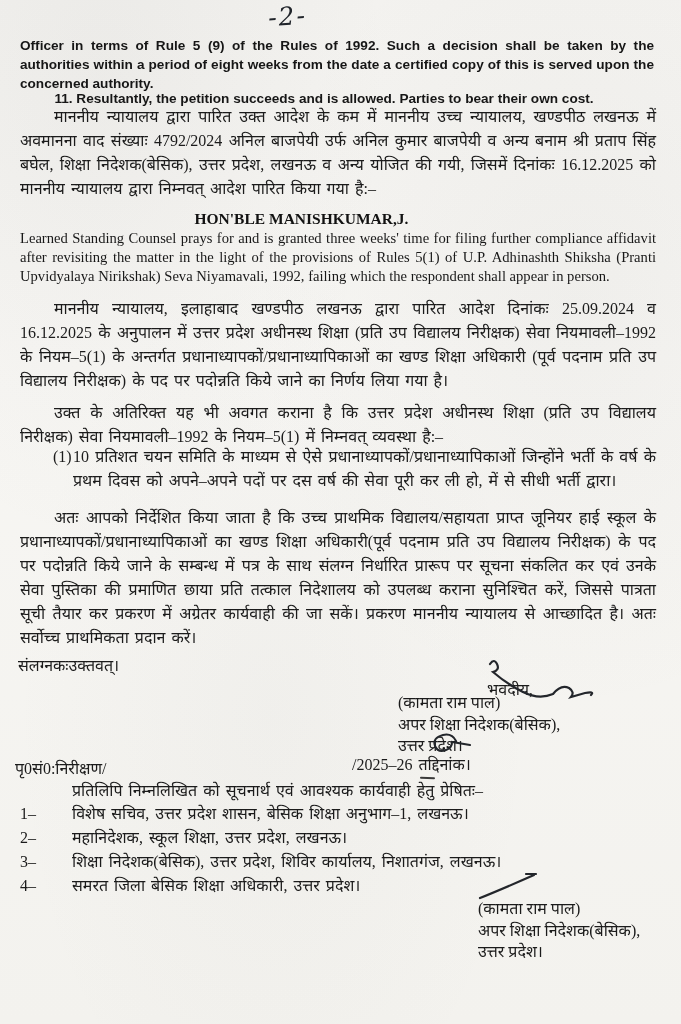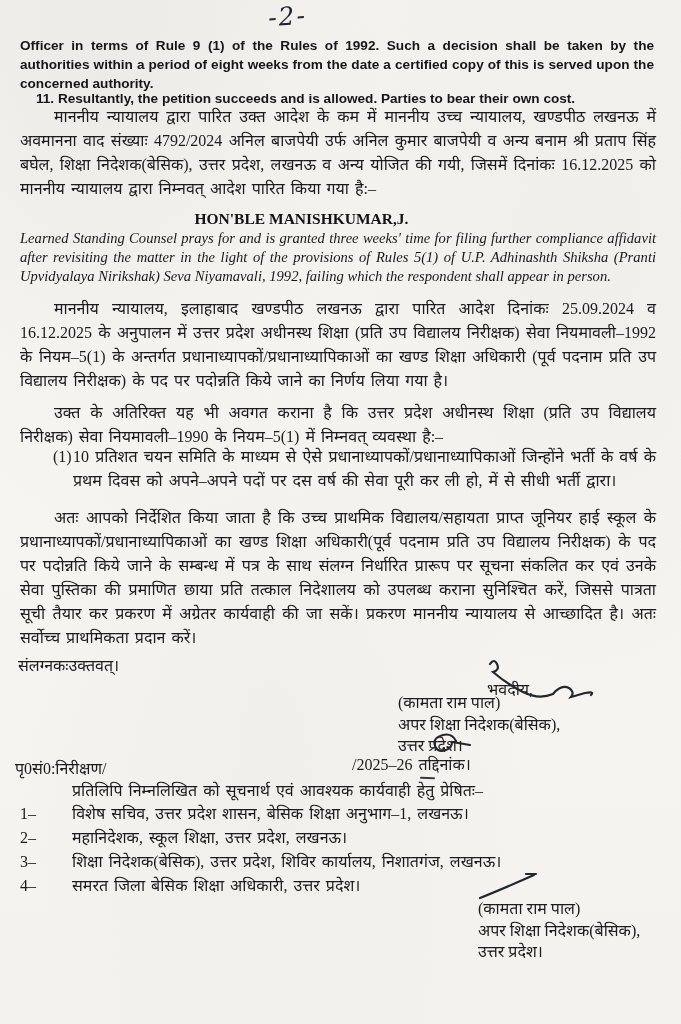--- a/index.html
+++ b/index.html
@@ -59,33 +59,33 @@
   .clause-num{position:absolute;left:33px;top:0;}
   .clause-body{padding-left:53px;}
 </style>
 </head>
 <body>
 
 <div class="page">
 
   <div class="abs handwritten-num" style="top:2px;left:268px;">-2-</div>
 
-  <div class="abs en" style="top:36px;left:20px;width:634px;">Officer in terms of Rule 9 (1) of the Rules of 1992. Such a decision shall be taken by the authorities within a period of eight weeks from the date a certified copy of this is served upon the concerned authority.</div>
+  <div class="abs en" style="top:36px;left:20px;width:634px;">Officer in terms of Rule 5 (9) of the Rules of 1992. Such a decision shall be taken by the authorities within a period of eight weeks from the date a certified copy of this is served upon the concerned authority.</div>
 
-  <div class="abs en" style="top:89px;left:36px;width:640px;text-align:left;">11. Resultantly, the petition succeeds and is allowed. Parties to bear their own cost.</div>
+  <div class="abs en" style="top:89px;left:4px;width:640px;text-align:center;">11. Resultantly, the petition succeeds and is allowed. Parties to bear their own cost.</div>
 
   <div class="abs hi indent" style="top:105px;left:20px;width:636px;">माननीय न्यायालय द्वारा पारित उक्त आदेश के कम में माननीय उच्च न्यायालय, खण्डपीठ लखनऊ में अवमानना वाद संख्याः 4792/2024 अनिल बाजपेयी उर्फ अनिल कुमार बाजपेयी व अन्य बनाम श्री प्रताप सिंह बघेल, शिक्षा निदेशक(बेसिक), उत्तर प्रदेश, लखनऊ व अन्य योजित की गयी, जिसमें दिनांकः 16.12.2025 को माननीय न्यायालय द्वारा निम्नवत् आदेश पारित किया गया है:–</div>
 
   <div class="abs judge" style="top:210px;left:0;width:603px;">HON'BLE MANISHKUMAR,J.</div>
 
-  <div class="abs en-serif" style="top:229px;left:20px;width:636px;font-style:italic;">Learned Standing Counsel prays for and is granted three weeks' time for filing further compliance affidavit after revisiting the matter in the light of the provisions of Rules 5(1) of U.P. Adhinashth Shiksha (Pranti Upvidyalaya Nirikshak) Seva Niyamavali, 1992, failing which the respondent shall appear in person.</div>
+  <div class="abs en-serif" style="top:229px;left:20px;width:636px;">Learned Standing Counsel prays for and is granted three weeks' time for filing further compliance affidavit after revisiting the matter in the light of the provisions of Rules 5(1) of U.P. Adhinashth Shiksha (Pranti Upvidyalaya Nirikshak) Seva Niyamavali, 1992, failing which the respondent shall appear in person.</div>
 
   <div class="abs hi indent" style="top:297px;left:20px;width:636px;">माननीय न्यायालय, इलाहाबाद खण्डपीठ लखनऊ द्वारा पारित आदेश दिनांकः 25.09.2024 व 16.12.2025 के अनुपालन में उत्तर प्रदेश अधीनस्थ शिक्षा (प्रति उप विद्यालय निरीक्षक) सेवा नियमावली–1992 के नियम–5(1) के अन्तर्गत प्रधानाध्यापकों/प्रधानाध्यापिकाओं का खण्ड शिक्षा अधिकारी (पूर्व पदनाम प्रति उप विद्यालय निरीक्षक) के पद पर पदोन्नति किये जाने का निर्णय लिया गया है।</div>
 
-  <div class="abs hi indent" style="top:401px;left:20px;width:636px;">उक्त के अतिरिक्त यह भी अवगत कराना है कि उत्तर प्रदेश अधीनस्थ शिक्षा (प्रति उप विद्यालय निरीक्षक) सेवा नियमावली–1990 के नियम–5(1) में निम्नवत् व्यवस्था है:–</div>
+  <div class="abs hi indent" style="top:401px;left:20px;width:636px;">उक्त के अतिरिक्त यह भी अवगत कराना है कि उत्तर प्रदेश अधीनस्थ शिक्षा (प्रति उप विद्यालय निरीक्षक) सेवा नियमावली–1992 के नियम–5(1) में निम्नवत् व्यवस्था है:–</div>
 
   <div class="abs" style="top:445px;left:20px;width:636px;">
     <span class="hi clause-num">(1)</span>
     <div class="hi clause-body" style="text-align:justify;">10 प्रतिशत चयन समिति के माध्यम से ऐसे प्रधानाध्यापकों/प्रधानाध्यापिकाओं जिन्होंने भर्ती के वर्ष के प्रथम दिवस को अपने–अपने पदों पर दस वर्ष की सेवा पूरी कर ली हो, में से सीधी भर्ती द्वारा।</div>
   </div>
 
   <div class="abs hi indent" style="top:506px;left:20px;width:636px;">अतः आपको निर्देशित किया जाता है कि उच्च प्राथमिक विद्यालय/सहायता प्राप्त जूनियर हाई स्कूल के प्रधानाध्यापकों/प्रधानाध्यापिकाओं का खण्ड शिक्षा अधिकारी(पूर्व पदनाम प्रति उप विद्यालय निरीक्षक) के पद पर पदोन्नति किये जाने के सम्बन्ध में पत्र के साथ संलग्न निर्धारित प्रारूप पर सूचना संकलित कर एवं उनके सेवा पुस्तिका की प्रमाणित छाया प्रति तत्काल निदेशालय को उपलब्ध कराना सुनिश्चित करें, जिससे पात्रता सूची तैयार कर प्रकरण में अग्रेतर कार्यवाही की जा सकें। प्रकरण माननीय न्यायालय से आच्छादित है। अतः सर्वोच्च प्राथमिकता प्रदान करें।</div>
 
   <div class="abs hi" style="top:654px;left:18px;white-space:nowrap;">संलग्नकःउक्तवत्।</div>
 

